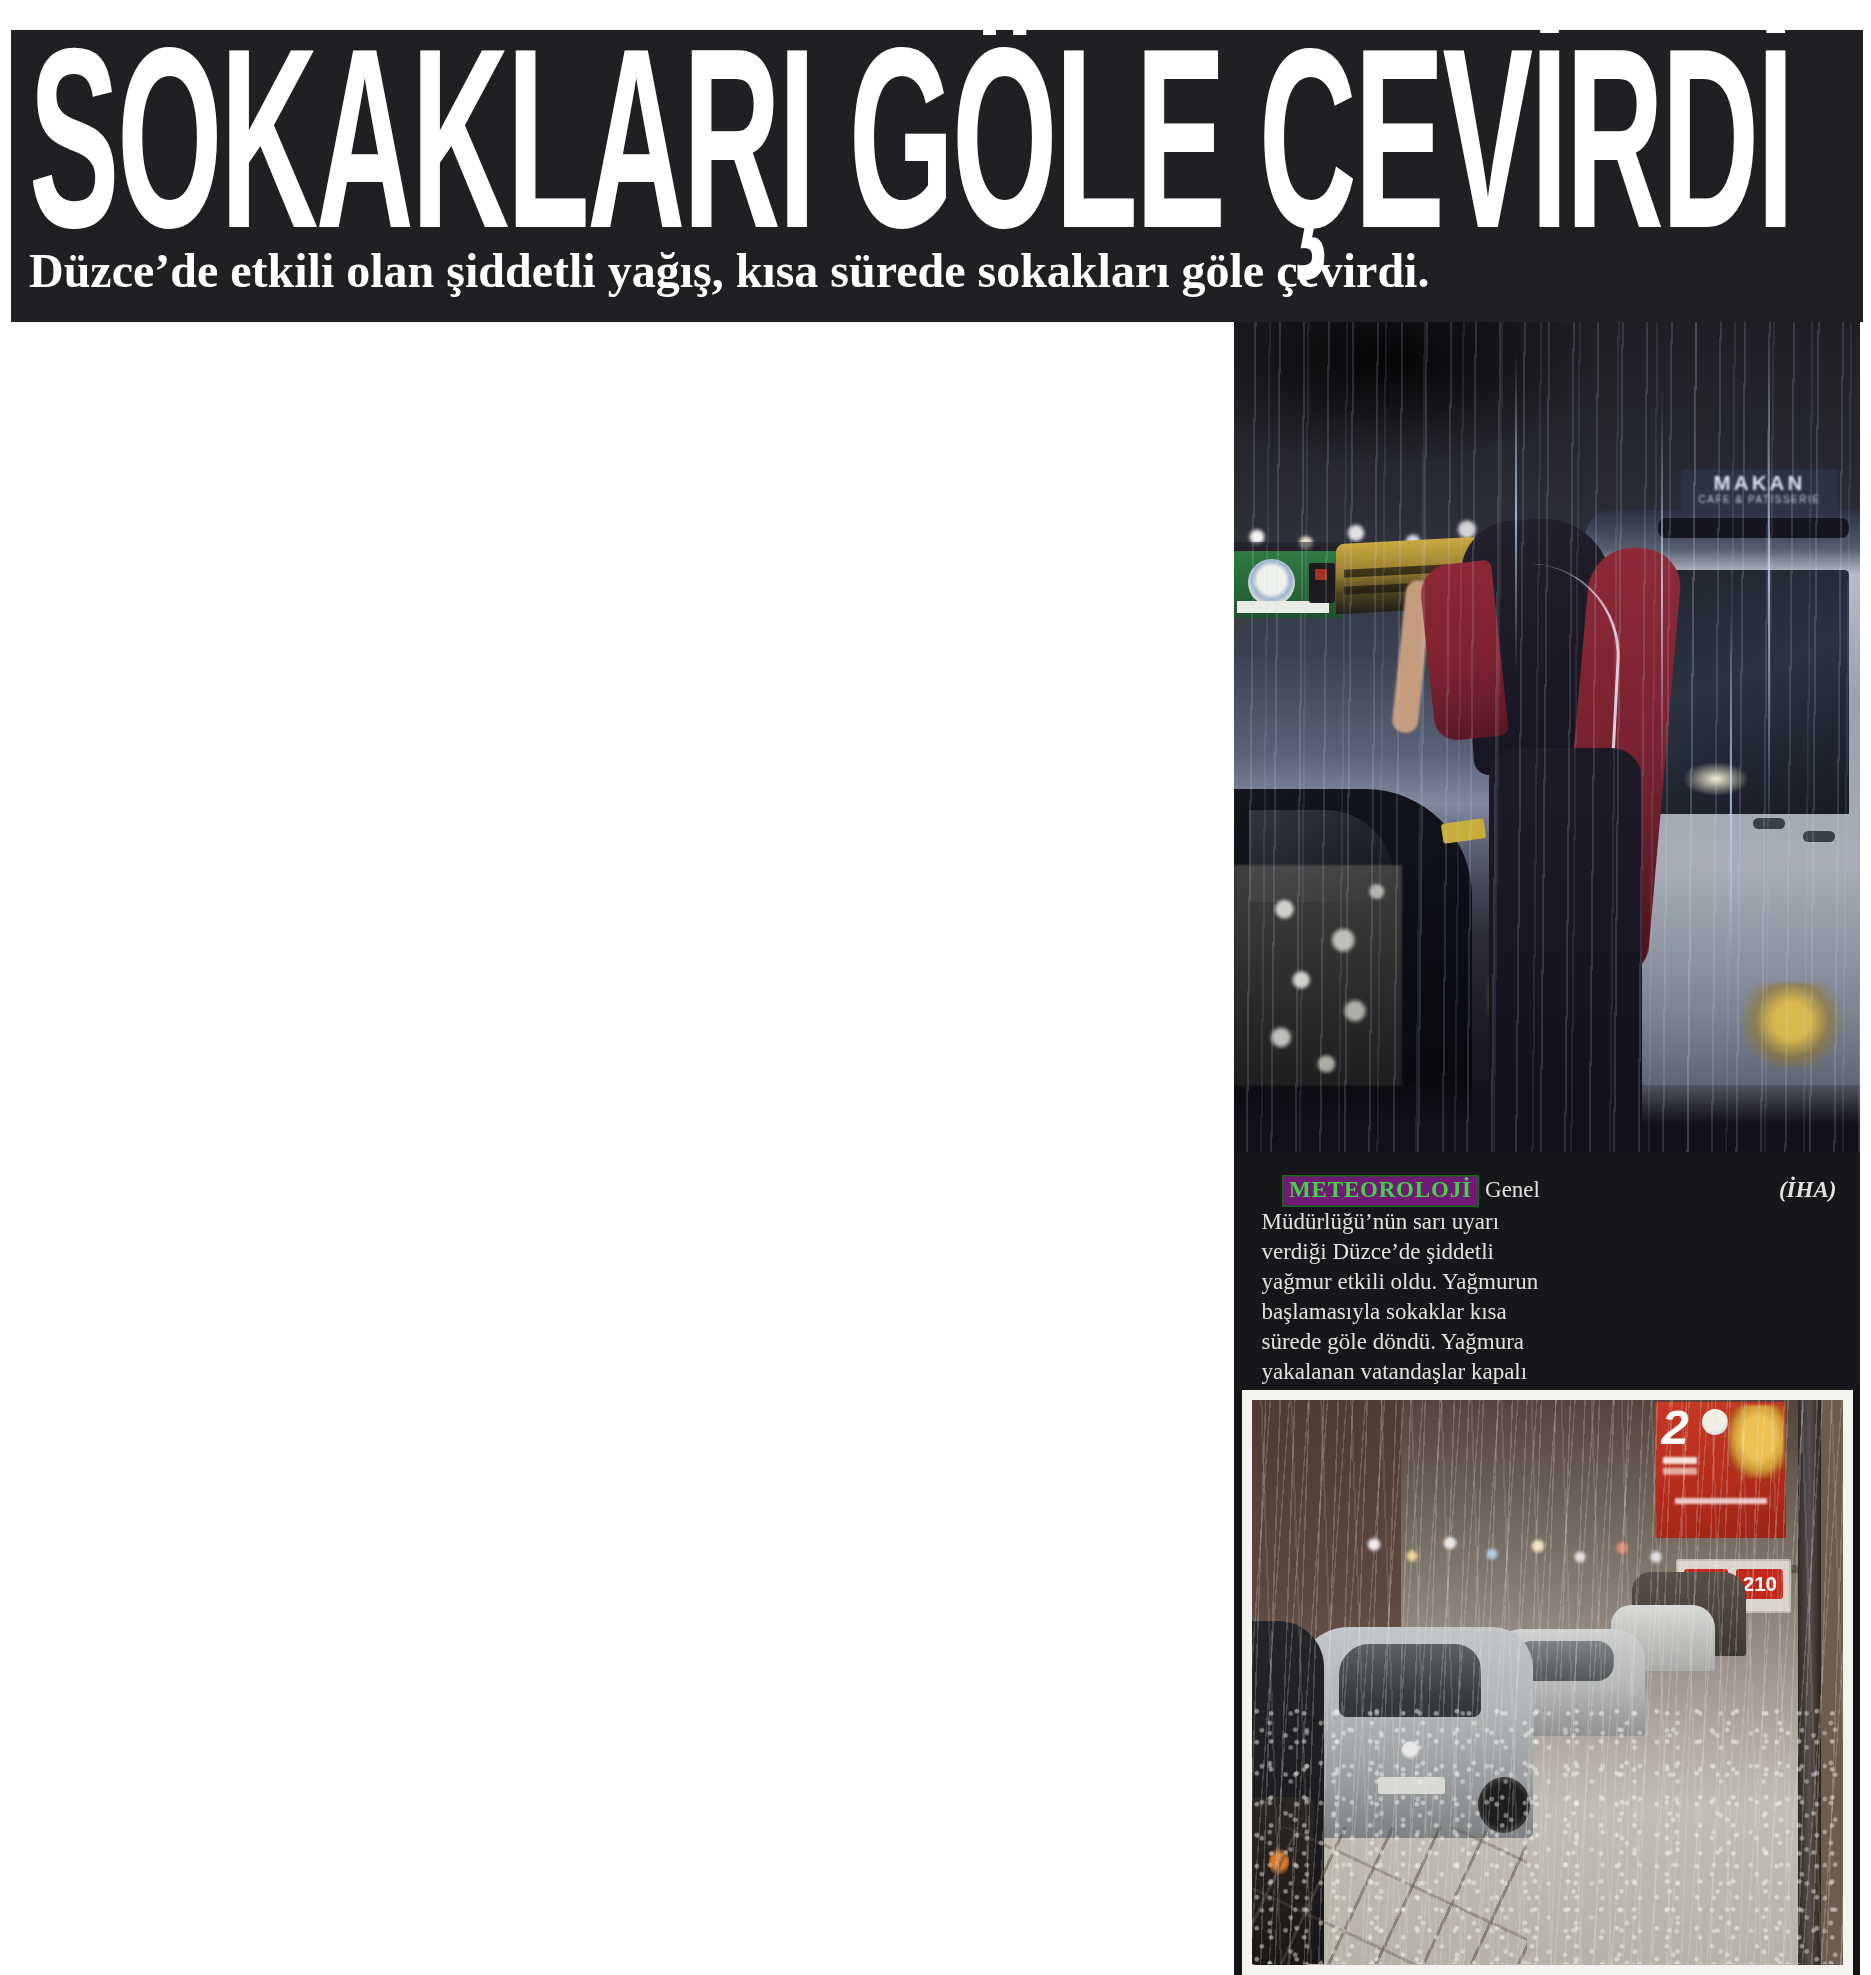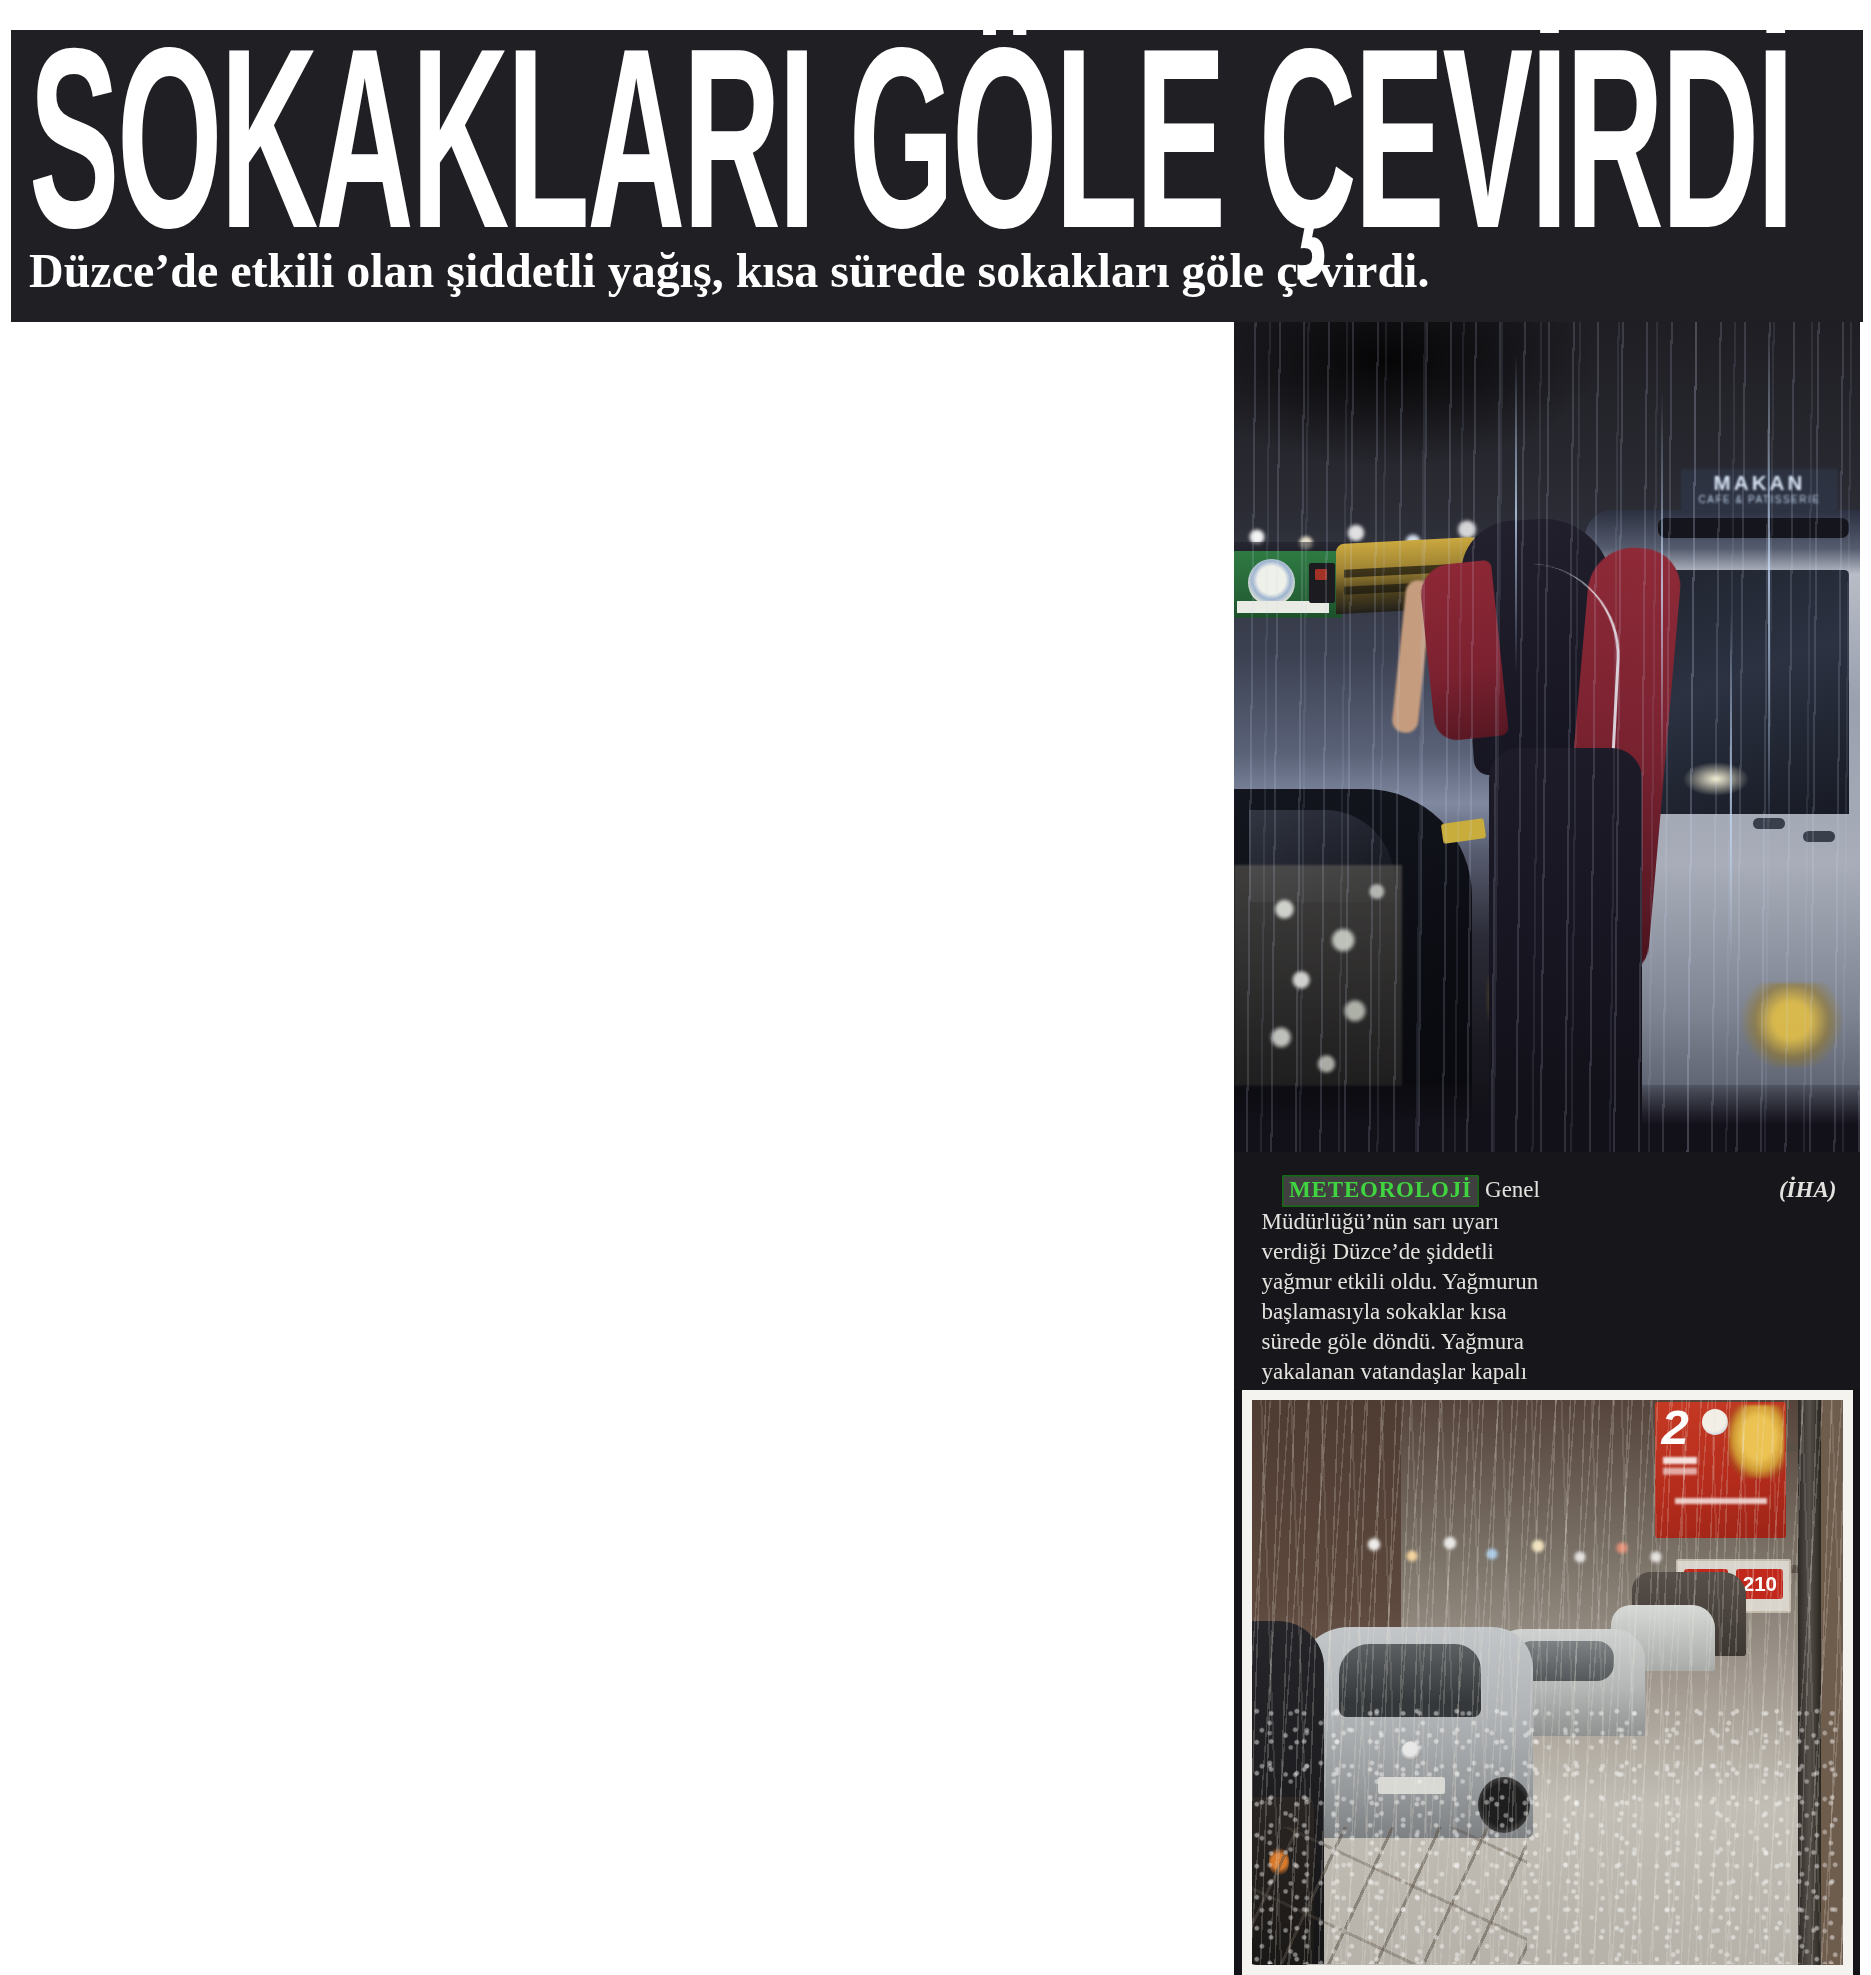--- a/index.html
+++ b/index.html
@@ -123,21 +123,21 @@
   .rain-bright{position:absolute;pointer-events:none;width:2.3px;border-radius:1.5px;
       background:linear-gradient(180deg,rgba(190,215,255,0),rgba(200,225,255,.75),rgba(190,215,255,0));}
 
   
   .textbox{position:absolute;left:0;top:830px;width:626px;height:238px;background:#17161a;
       color:#e4e2de;font-family:"Liberation Serif",serif;}
   .col{position:absolute;top:23px;font-size:23px;line-height:30px;}
   .col1{left:27.5px;width:287px;}
   .col2{left:328px;width:279px;}
   .kicker-line{text-indent:20px;white-space:nowrap;}
-  .kicker{display:inline-block;text-indent:0;background:#404040;color:#41d441;
+  .kicker{display:inline-block;text-indent:0;background:#701a75;color:#41d441;
       font-weight:bold;padding:0px 7.6px 1.5px 7.6px;border-radius:1.5px;
       box-shadow:0 0 0 1.5px #156b15 inset;letter-spacing:0.8px;}
   .lines{white-space:pre-line;}
   .byline{text-align:right;font-weight:bold;font-style:italic;padding-right:4.6px;}
 
   
   .frame{position:absolute;left:8.4px;top:1068px;width:611px;height:585px;background:#f4f3ef;}
   .photo-b{position:absolute;left:10px;top:10px;width:591px;height:565px;overflow:hidden;
       background:linear-gradient(180deg,#55443b 0%,#7b7268 28%,#a29a90 50%,#c2beb5 72%,#b6b2aa 100%);}
   .wall-l{position:absolute;left:0;top:0;width:149px;height:336px;

